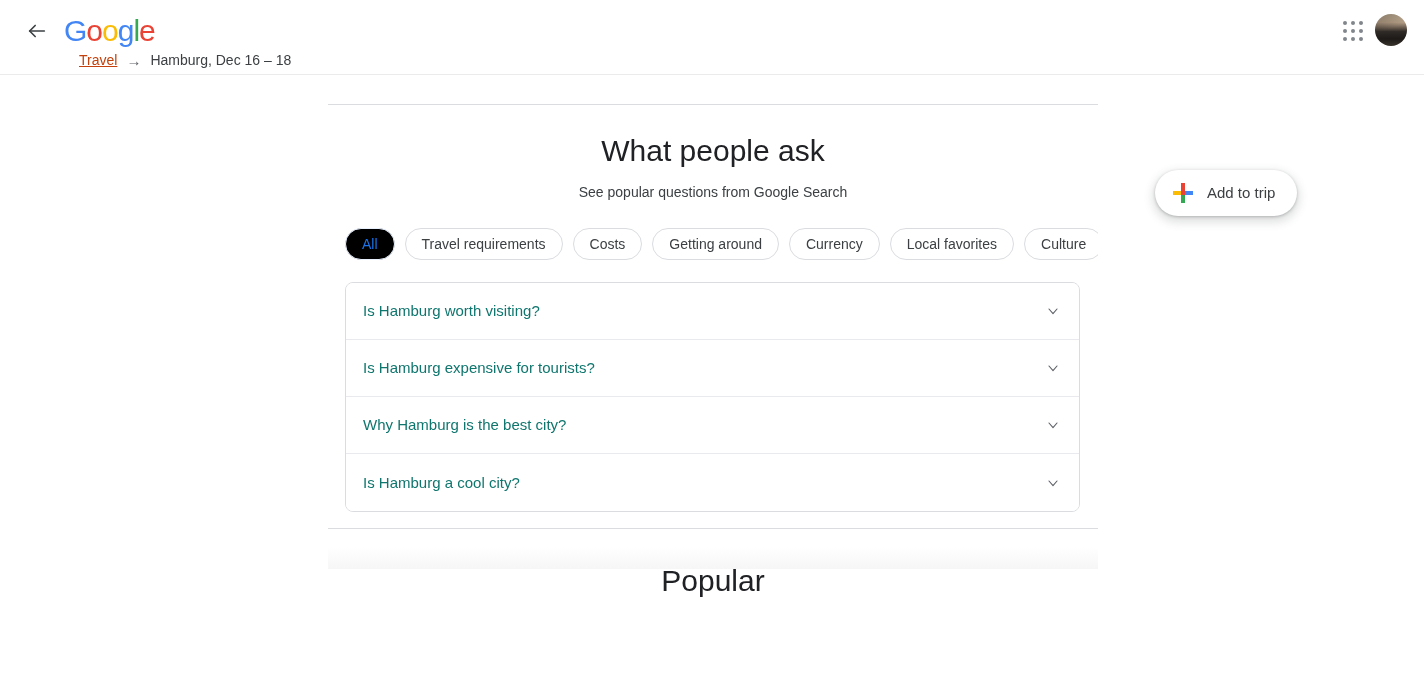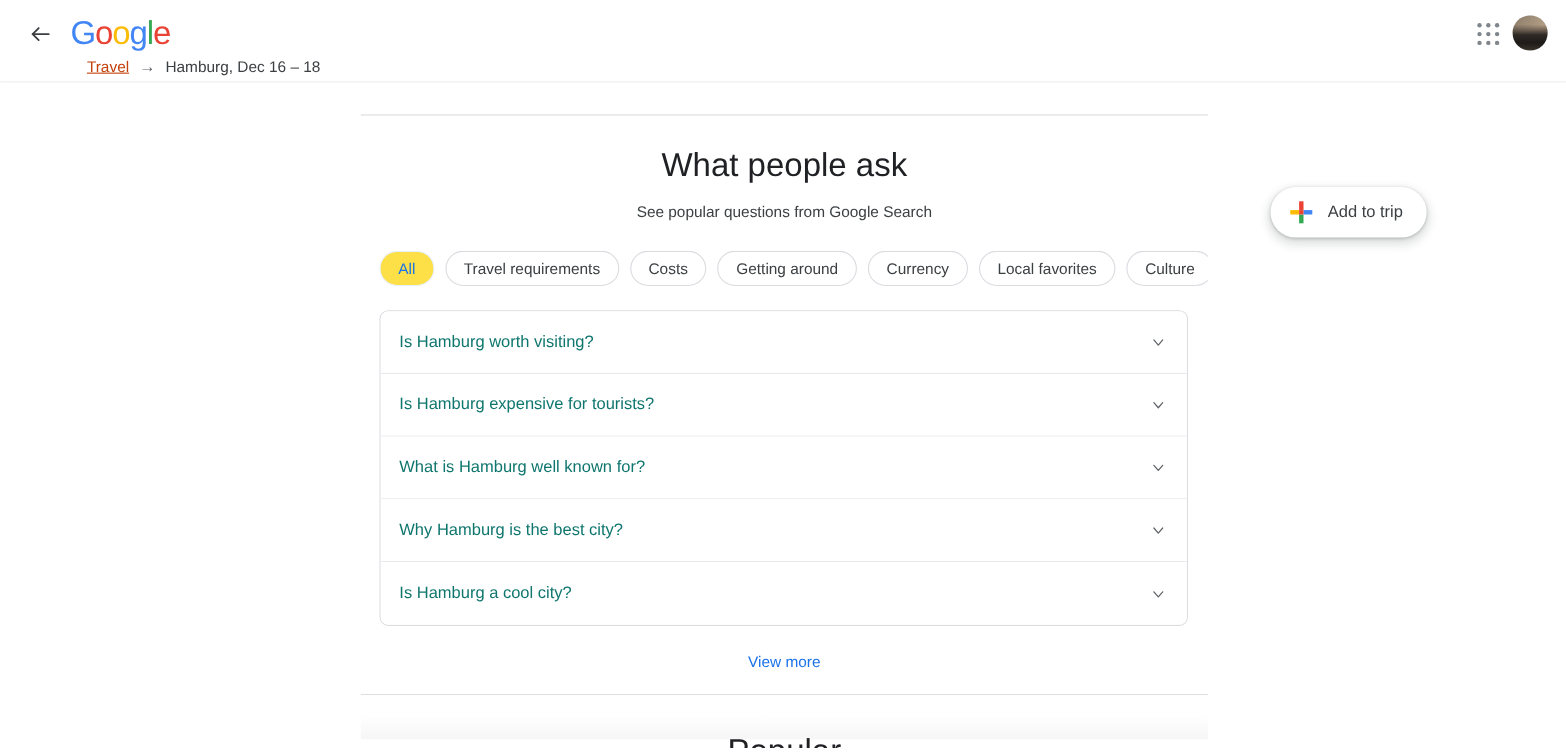--- a/index.html
+++ b/index.html
@@ -158,21 +158,21 @@
     border-radius: 16px;
     background: #fff;
     color: #3c4043;
     font-size: 14px;
     line-height: 32px;
     cursor: pointer;
     vertical-align: top;
     font-family: "Liberation Sans", sans-serif;
   }
   .chip.selected {
-    background: #fde047;
+    background: #000000;
     border-color: #e8f0fe;
     color: #1a73e8;
     font-weight: 500;
   }
 
   
   .qa-card {
     margin-top: 20px;
     margin-left: 17px;
     width: 735px;
@@ -352,28 +352,20 @@
 
       <div class="qa-row">
         <span class="qa-text">Is Hamburg expensive for tourists?</span>
         <span class="chevron">
           <svg width="16" height="16" viewBox="0 0 24 24" fill="none" stroke="currentColor" stroke-width="1.7" stroke-linecap="round" stroke-linejoin="round">
             <polyline points="6,9 12,16 18,9"></polyline>
           </svg>
         </span>
       </div>
 
-      <div class="qa-row">
-        <span class="qa-text">What is Hamburg well known for?</span>
-        <span class="chevron">
-          <svg width="16" height="16" viewBox="0 0 24 24" fill="none" stroke="currentColor" stroke-width="1.7" stroke-linecap="round" stroke-linejoin="round">
-            <polyline points="6,9 12,16 18,9"></polyline>
-          </svg>
-        </span>
-      </div>
 
       <div class="qa-row">
         <span class="qa-text">Why Hamburg is the best city?</span>
         <span class="chevron">
           <svg width="16" height="16" viewBox="0 0 24 24" fill="none" stroke="currentColor" stroke-width="1.7" stroke-linecap="round" stroke-linejoin="round">
             <polyline points="6,9 12,16 18,9"></polyline>
           </svg>
         </span>
       </div>
 
@@ -381,23 +373,20 @@
         <span class="qa-text">Is Hamburg a cool city?</span>
         <span class="chevron">
           <svg width="16" height="16" viewBox="0 0 24 24" fill="none" stroke="currentColor" stroke-width="1.7" stroke-linecap="round" stroke-linejoin="round">
             <polyline points="6,9 12,16 18,9"></polyline>
           </svg>
         </span>
       </div>
 
     </div>
 
-    <div class="view-more-wrap">
-      <button class="view-more">View more</button>
-    </div>
 
     <div class="bottom-divider"></div>
 
     <div class="next-section">
       <div class="next-section-title">Popular</div>
     </div>
 
   </div>
 </div>
 

